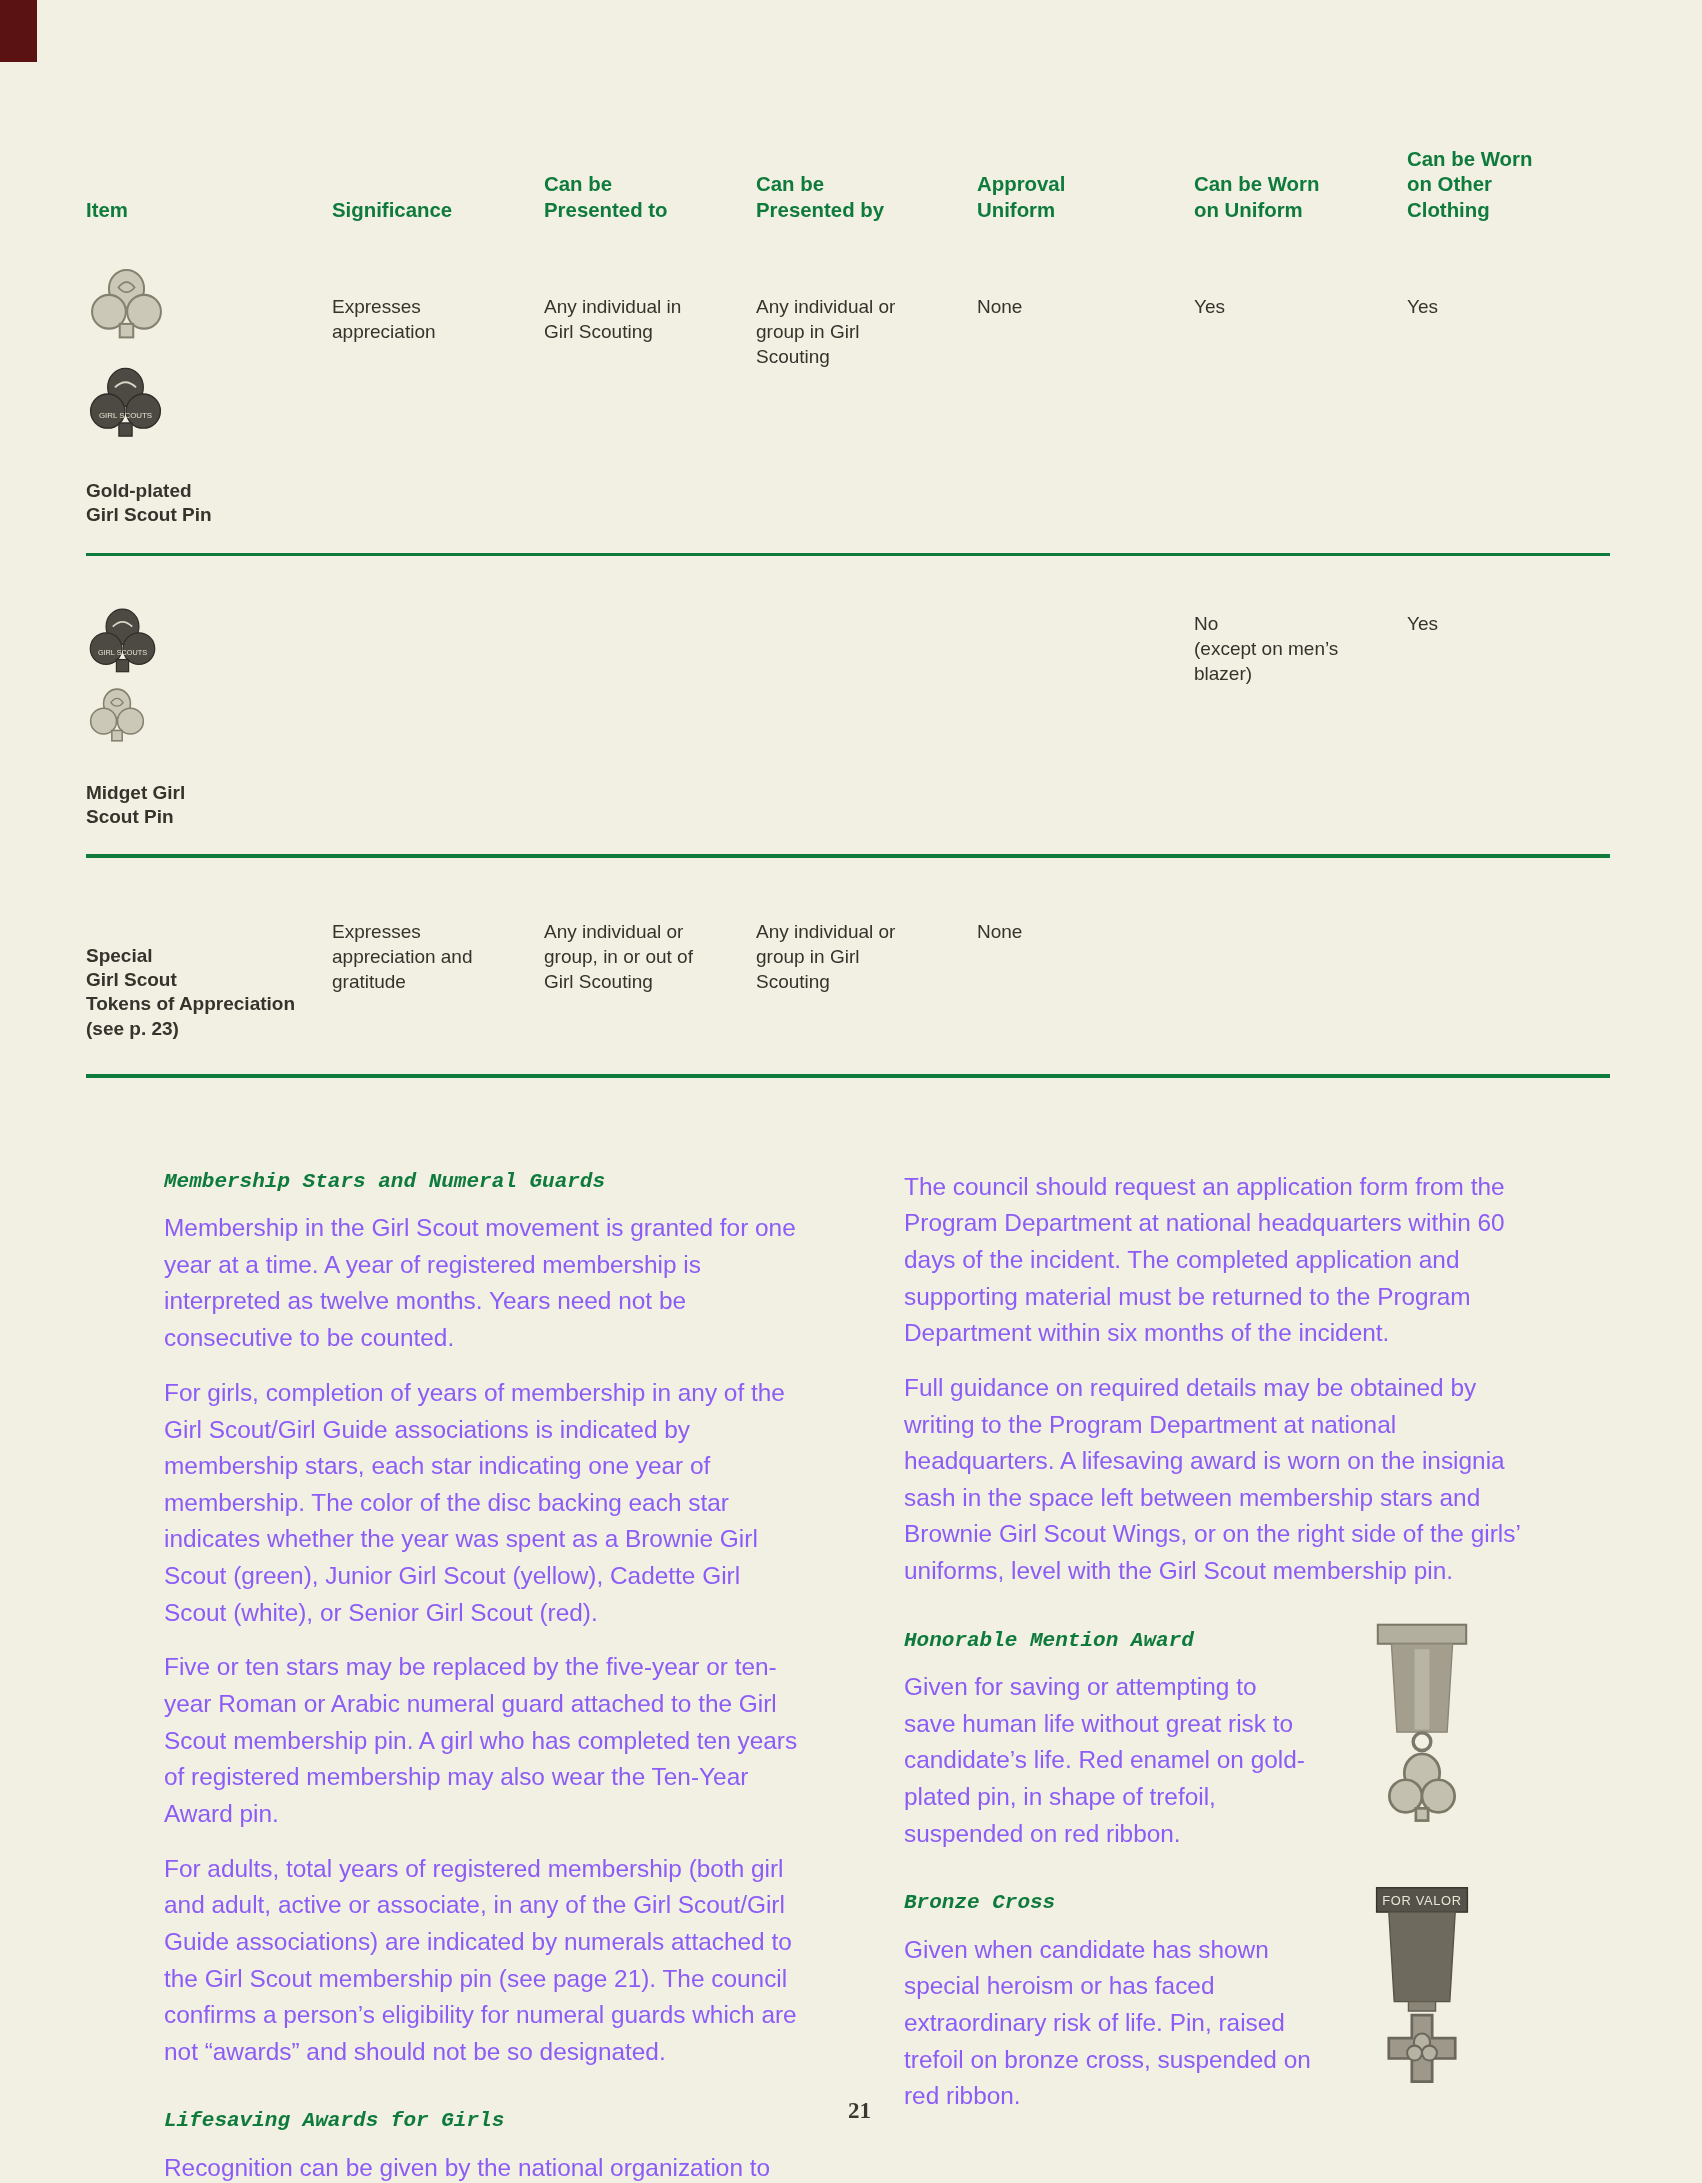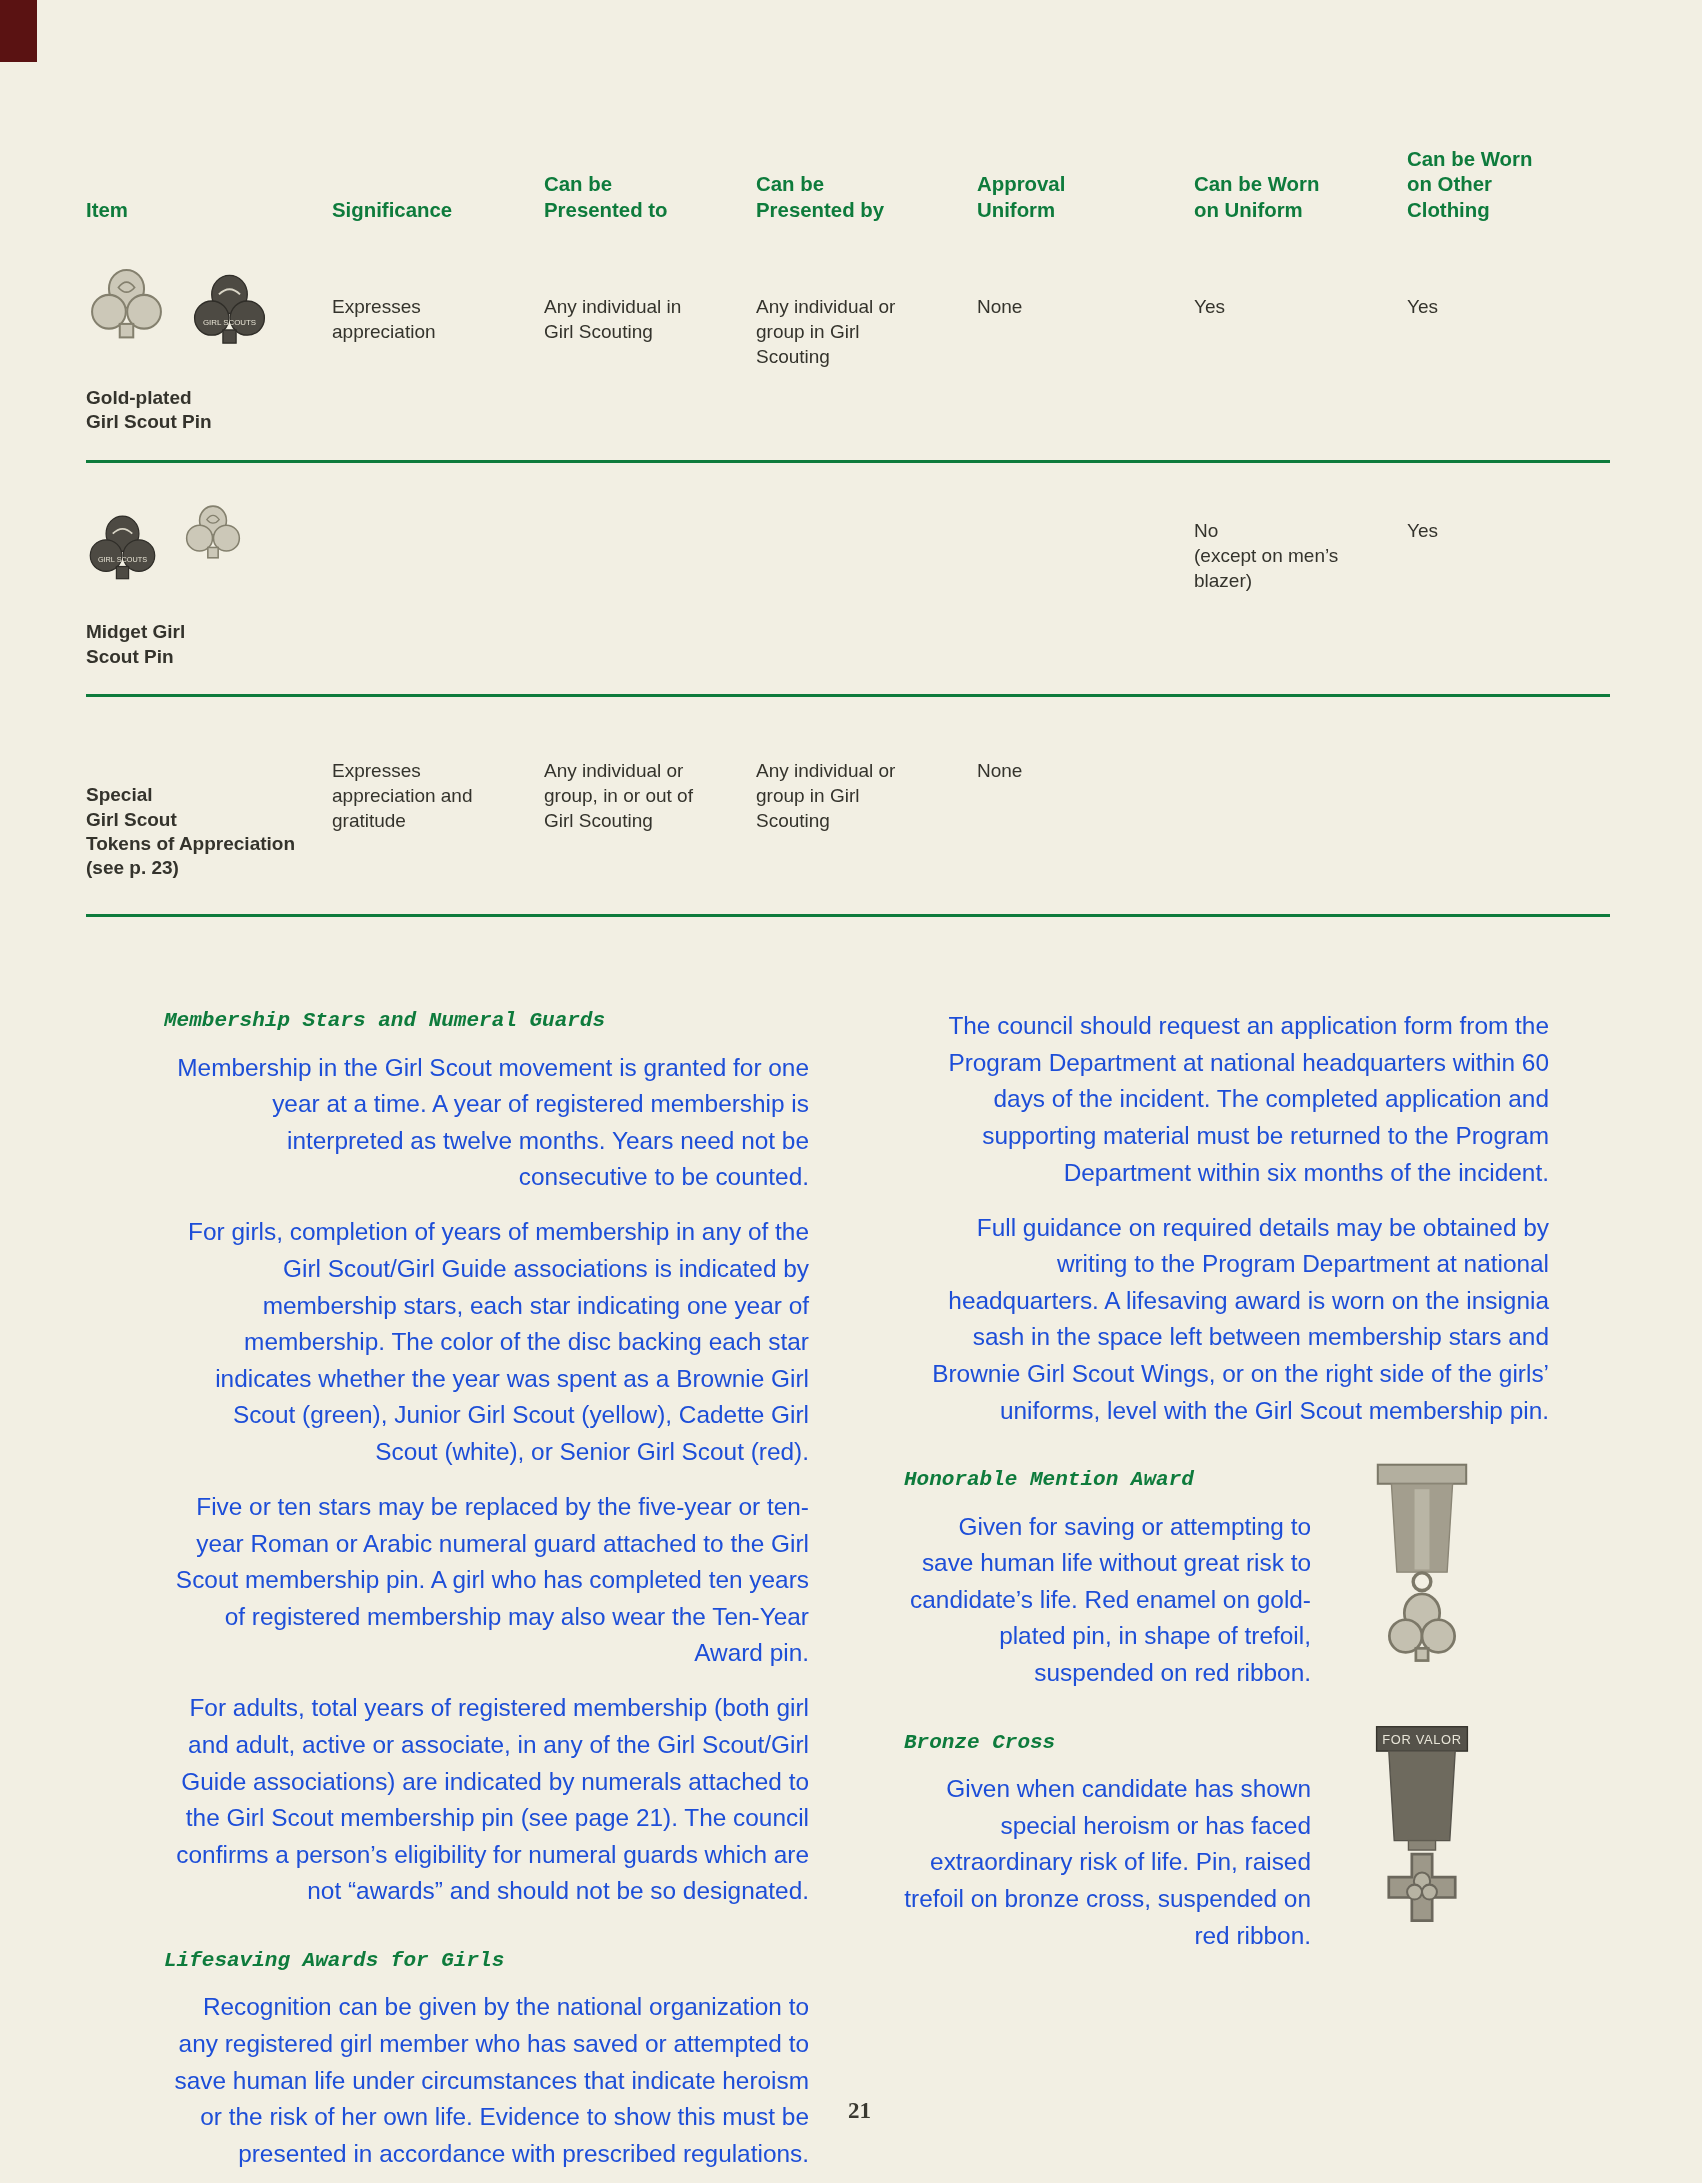--- a/index.html
+++ b/index.html
@@ -48,21 +48,21 @@
   .pad2 { padding-top:30.5px; }
   .row-1 { margin-top:9.5px; min-height:183px; }
   .row-2 { margin-top:24.4px; min-height:151px; }
   .row-3 { margin-top:61px; min-height:102px; padding-bottom:8.1px; }
   .rule {
     height:3.4px;
     background:#0e7b3c;
     border:none;
     margin:0;
   }
-  .pins { display:flex; gap:23px; align-items:flex-start; }
+  .pins { display:flex; gap:17px; align-items:flex-start;flex-direction:column; }
   .item-label {
     font-weight:bold;
     font-size:19px;
     line-height:1.28;
     white-space:pre-line;
     margin-top:9.5px;
   }
   .item-label.no-icons { margin-top:0; }
   .columns {
     display:flex;
@@ -78,22 +78,21 @@
     font-size:21px;
     line-height:1.2;
     margin:38px 0 16.3px 0;
     font-family:Liberation Mono, monospace;
   }
   .col-heading.first { margin-top:0; }
   .para {
     font-size:24.4px;
     line-height:1.5;
     margin:0 0 18.3px 0;
-    color:#1d4ed8;
-    text-align:right;
+    color:#8b5cf6;
   }
   .medal-section { position:relative; }
   .medal-section .para { max-width:407px; }
   .medal {
     position:absolute;
     left:467px;
     top:-5.4px;
   }
   .page-number {
     position:absolute;

